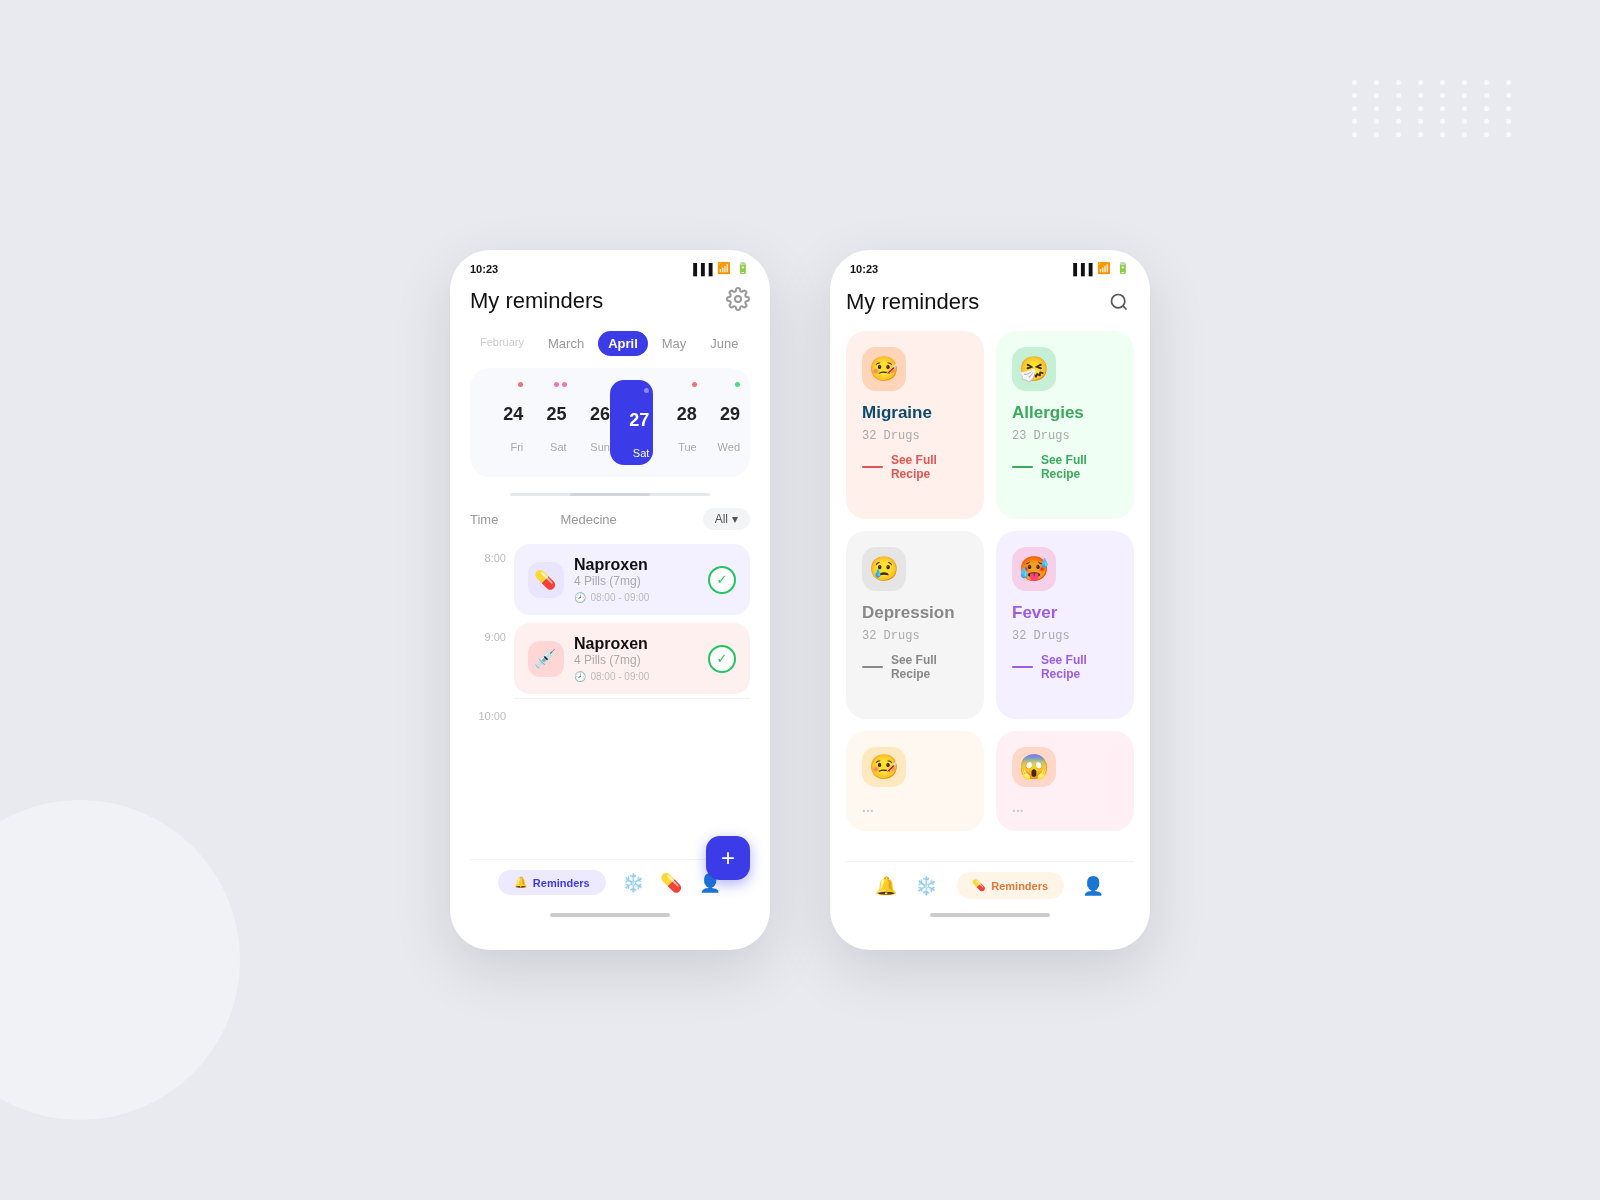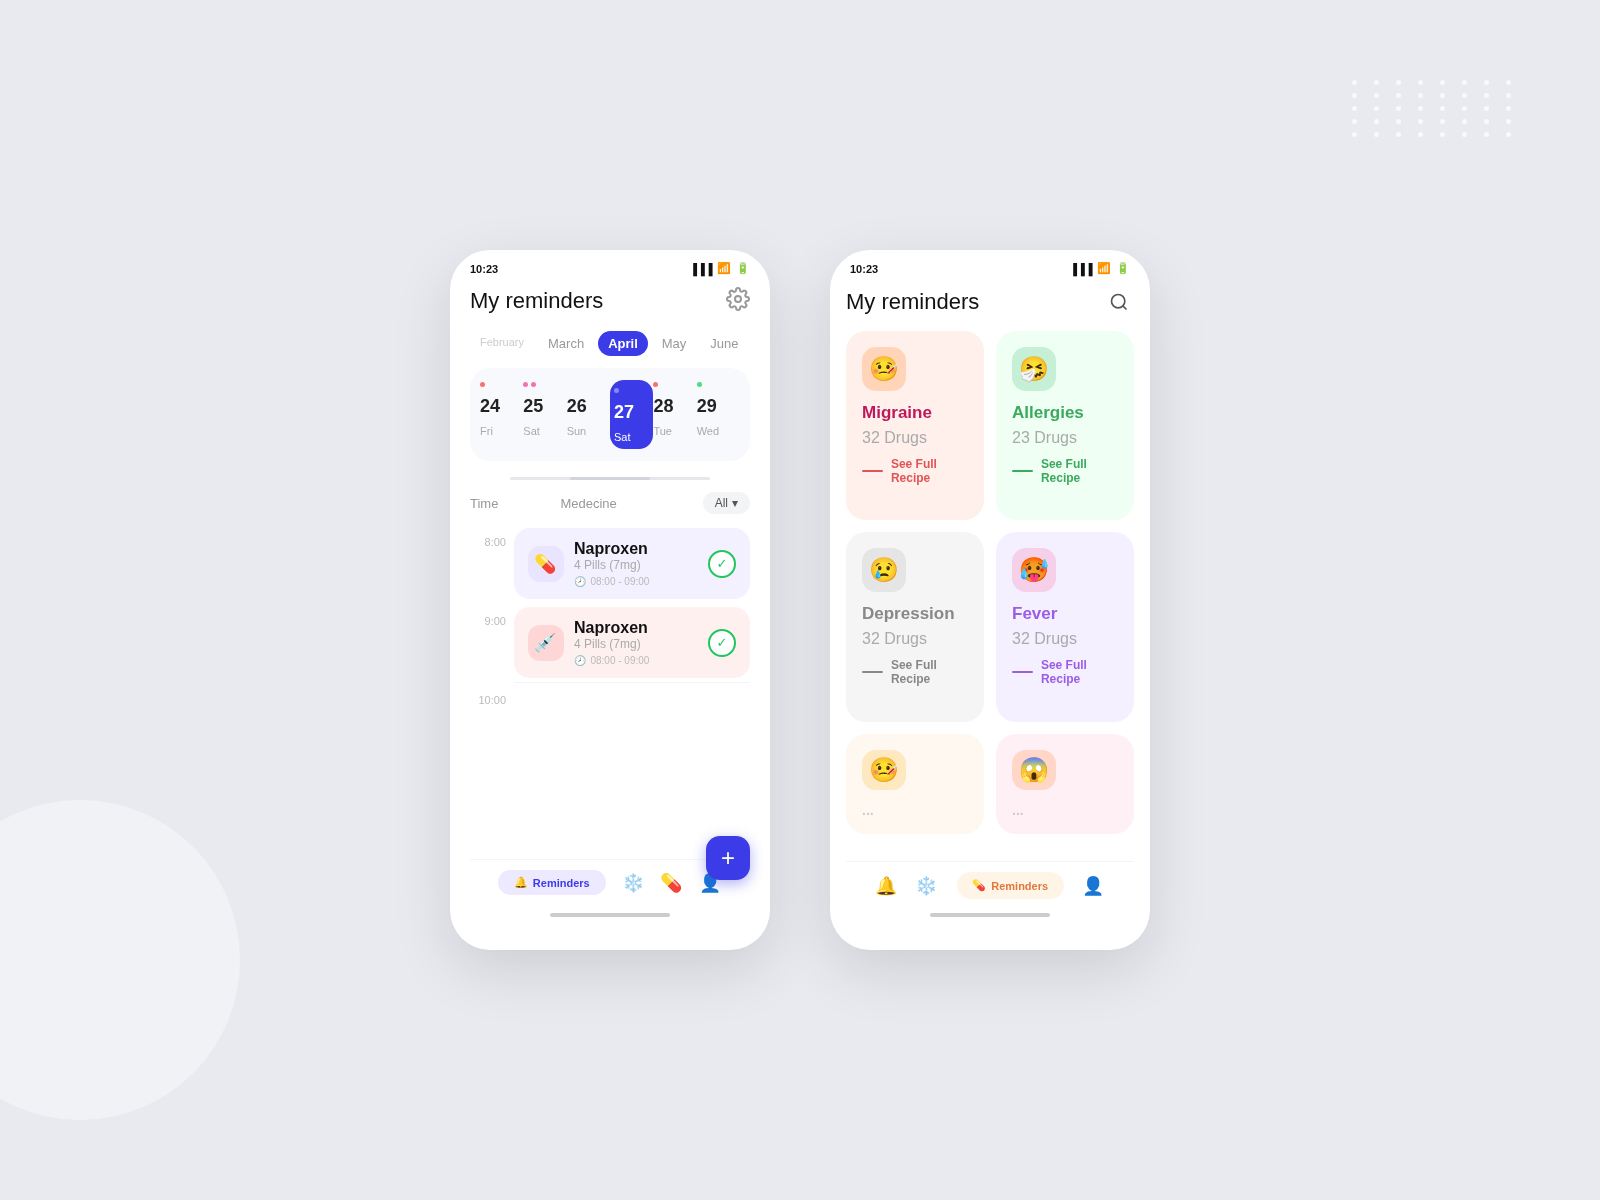--- a/index.html
+++ b/index.html
@@ -143,22 +143,22 @@
       border-radius: 20px;
       padding: 12px 10px;
       display: flex;
       justify-content: space-around;
       margin-bottom: 16px;
     }
 
     .date-item {
       display: flex;
       flex-direction: column;
-      align-items: flex-start;
-      gap: 8px;
+      align-items: flex-end;
+      gap: 16px;
       width: 44px;
     }
 
     .date-dots {
       height: 8px;
       display: flex;
       gap: 3px;
       align-items: center;
       justify-content: center;
     }
@@ -467,30 +467,31 @@
     .emoji-bg-gray { background: #e5e5e5; }
     .emoji-bg-pink { background: #f5d0e8; }
     .emoji-bg-yellow { background: #fde8c0; }
     .emoji-bg-peach { background: #ffd6c8; }
 
     .condition-name {
       font-size: 17px;
       font-weight: 700;
     }
 
-    .name-red { color: #be185d; }
+    .name-red { color: #0c4a6e; }
     .name-green { color: #3aaa5c; }
     .name-gray { color: #888; }
     .name-purple { color: #9b5de5; }
     .name-orange { color: #e07840; }
     .name-pink { color: #e06080; }
 
     .condition-drugs {
-      font-size: 16px;
+      font-size: 12px;
       color: #aaa;
+      font-family: Liberation Mono, monospace;
     }
 
     .see-recipe {
       display: flex;
       align-items: center;
       gap: 8px;
       font-size: 12px;
       font-weight: 600;
       margin-top: 4px;
       cursor: pointer;

